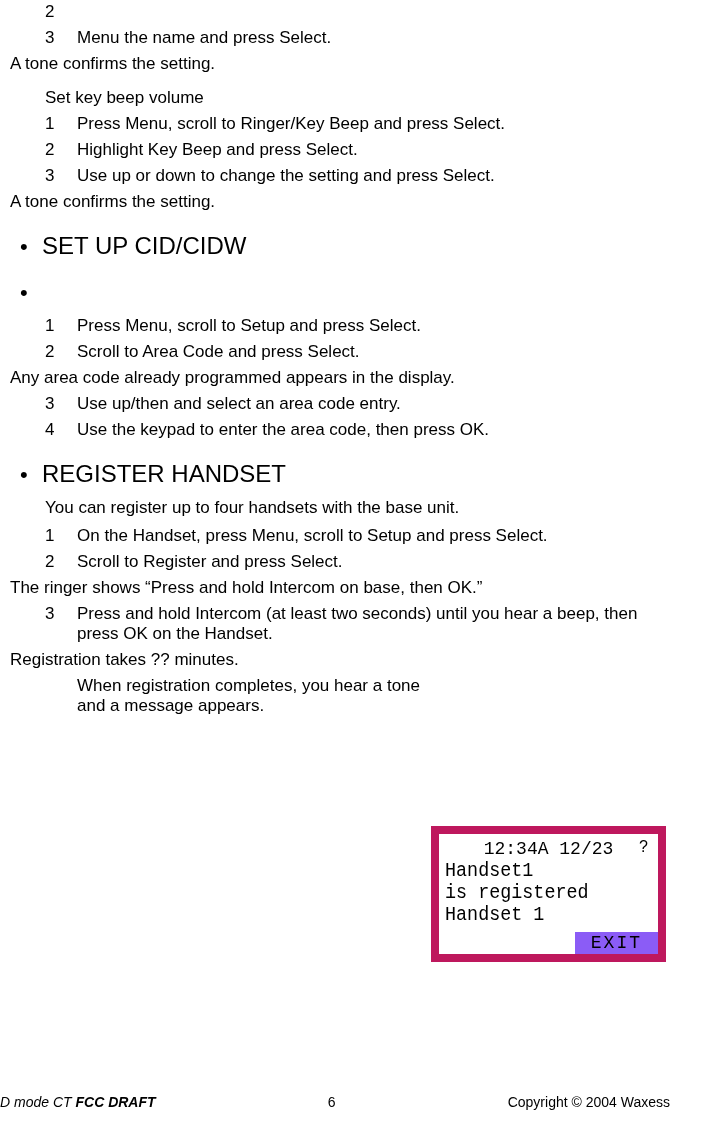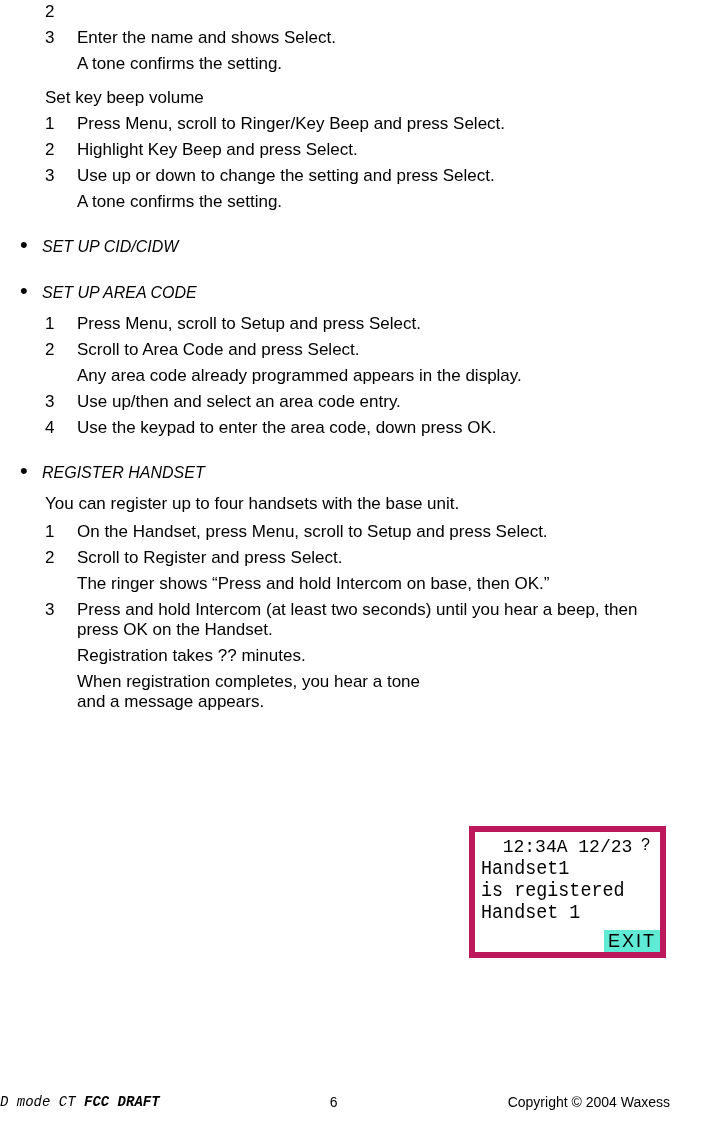--- a/index.html
+++ b/index.html
@@ -25,21 +25,20 @@
       width: 22px;
       flex-shrink: 0;
       padding-left: 35px;
       padding-right: 10px;
       box-sizing: content-box;
     }
     .step-body {
       flex: 1;
     }
     .step-note {
-      margin-left: 67px;
       margin-bottom: 6px;
     }
     .subhead {
       margin-left: 35px;
       margin-bottom: 6px;
       margin-top: 14px;
     }
     .section {
       display: flex;
       align-items: baseline;
@@ -47,37 +46,36 @@
       margin-bottom: 10px;
     }
     .bullet {
       font-size: 22px;
       width: 22px;
       flex-shrink: 0;
       padding-left: 10px;
       box-sizing: content-box;
     }
     .section-title {
-      font-size: 16px;
+      font-size: 24px;
       font-weight: normal;
-      font-style: italic;
     }
     .intro {
       margin-left: 35px;
       margin-bottom: 8px;
       margin-top: 8px;
     }
     .lcd-wrap {
       position: absolute;
       right: 42px;
       top: 826px;
     }
     .lcd {
-      width: 197px;
-      border: 6px solid #be185d;
+      width: 235px;
+      border: 8px solid #be185d;
       font-family: "Courier New", monospace;
       font-size: 20px;
       line-height: 22px;
       padding: 4px 6px 0 6px;
       position: relative;
     }
     .lcd-time-row {
       display: flex;
       align-items: baseline;
       justify-content: center;
@@ -101,58 +99,58 @@
       transform-origin: left;
       white-space: nowrap;
     }
     .lcd-exit-row {
       display: flex;
       justify-content: flex-end;
       margin-top: 6px;
       margin-right: -6px;
     }
     .lcd-exit {
-      background: #5eead4;
+      background: #8b5cf6;
       color: #000;
-      font-family: Liberation Sans, sans-serif;
+      font-family: Liberation Mono, monospace;
       letter-spacing: 2px;
-      padding: 0 4px;
+      padding: 0 16px;
       font-size: 18px;
     }
     .reg-text-wrap {
       margin-left: 67px;
       margin-bottom: 6px;
       width: 350px;
     }
     .footer {
       position: absolute;
       bottom: 18px;
       left: 0;
       width: 708px;
       display: flex;
       justify-content: space-between;
       font-size: 14px;
       padding: 0 38px 0 0;
     }
-    .footer-left { font-style: italic; font-family: Liberation Mono, monospace; }
+    .footer-left { font-style: italic; }
     .footer-left .bold { font-weight: bold; font-style: italic; }
     .footer-center { }
     .footer-right { }
   </style>
 </head>
 <body>
 
 <div class="content">
 
   <div class="step">
     <div class="step-num">2</div>
   </div>
   <div class="step">
     <div class="step-num">3</div>
-    <div class="step-body">Enter the name and shows Select.</div>
+    <div class="step-body">Menu the name and press Select.</div>
   </div>
   <div class="step-note">A tone confirms the setting.</div>
 
   <div class="subhead">Set key beep volume</div>
 
   <div class="step">
     <div class="step-num">1</div>
     <div class="step-body">Press Menu, scroll to Ringer/Key Beep and press Select.</div>
   </div>
   <div class="step">
@@ -165,39 +163,38 @@
   </div>
   <div class="step-note">A tone confirms the setting.</div>
 
   <div class="section">
     <span class="bullet">•</span>
     <span class="section-title">SET UP CID/CIDW</span>
   </div>
 
   <div class="section">
     <span class="bullet">•</span>
-    <span class="section-title">SET UP AREA CODE</span>
   </div>
 
   <div class="step">
     <div class="step-num">1</div>
     <div class="step-body">Press Menu, scroll to Setup and press Select.</div>
   </div>
   <div class="step">
     <div class="step-num">2</div>
     <div class="step-body">Scroll to Area Code and press Select.</div>
   </div>
   <div class="step-note">Any area code already programmed appears in the display.</div>
   <div class="step">
     <div class="step-num">3</div>
     <div class="step-body">Use up/then and select an area code entry.</div>
   </div>
   <div class="step">
     <div class="step-num">4</div>
-    <div class="step-body">Use the keypad to enter the area code, down press OK.</div>
+    <div class="step-body">Use the keypad to enter the area code, then press OK.</div>
   </div>
 
   <div class="section">
     <span class="bullet">•</span>
     <span class="section-title">REGISTER HANDSET</span>
   </div>
 
   <div class="intro">You can register up to four handsets with the base unit.</div>
 
   <div class="step">

